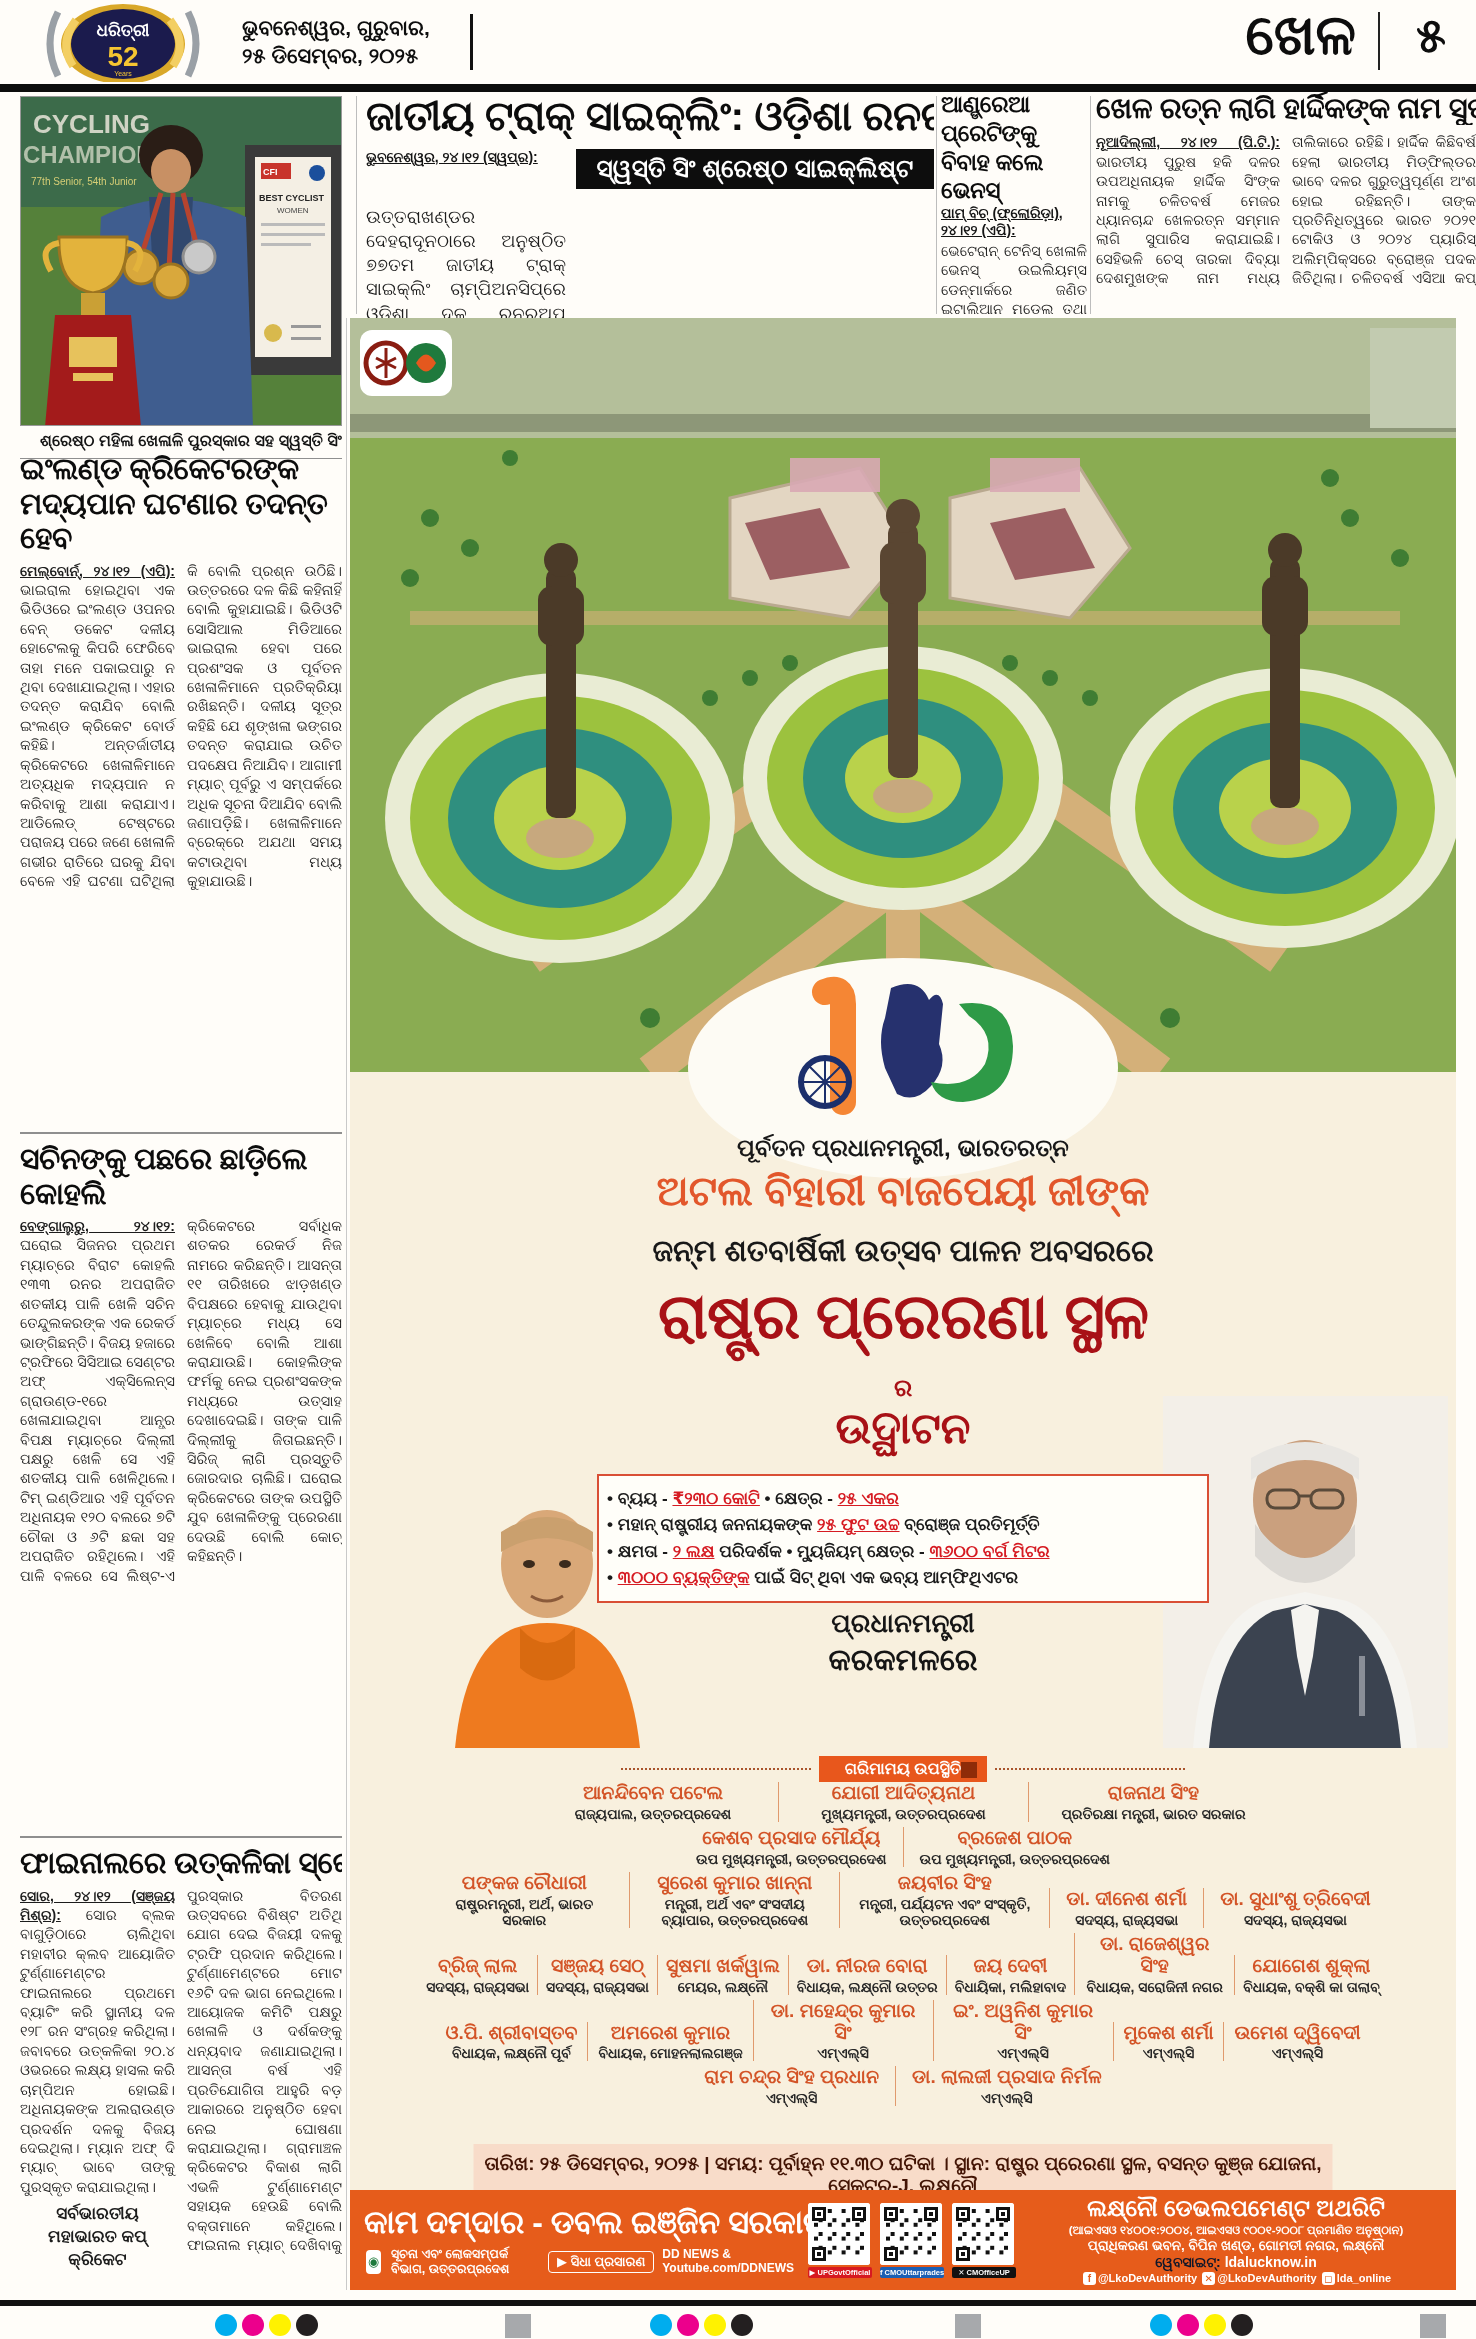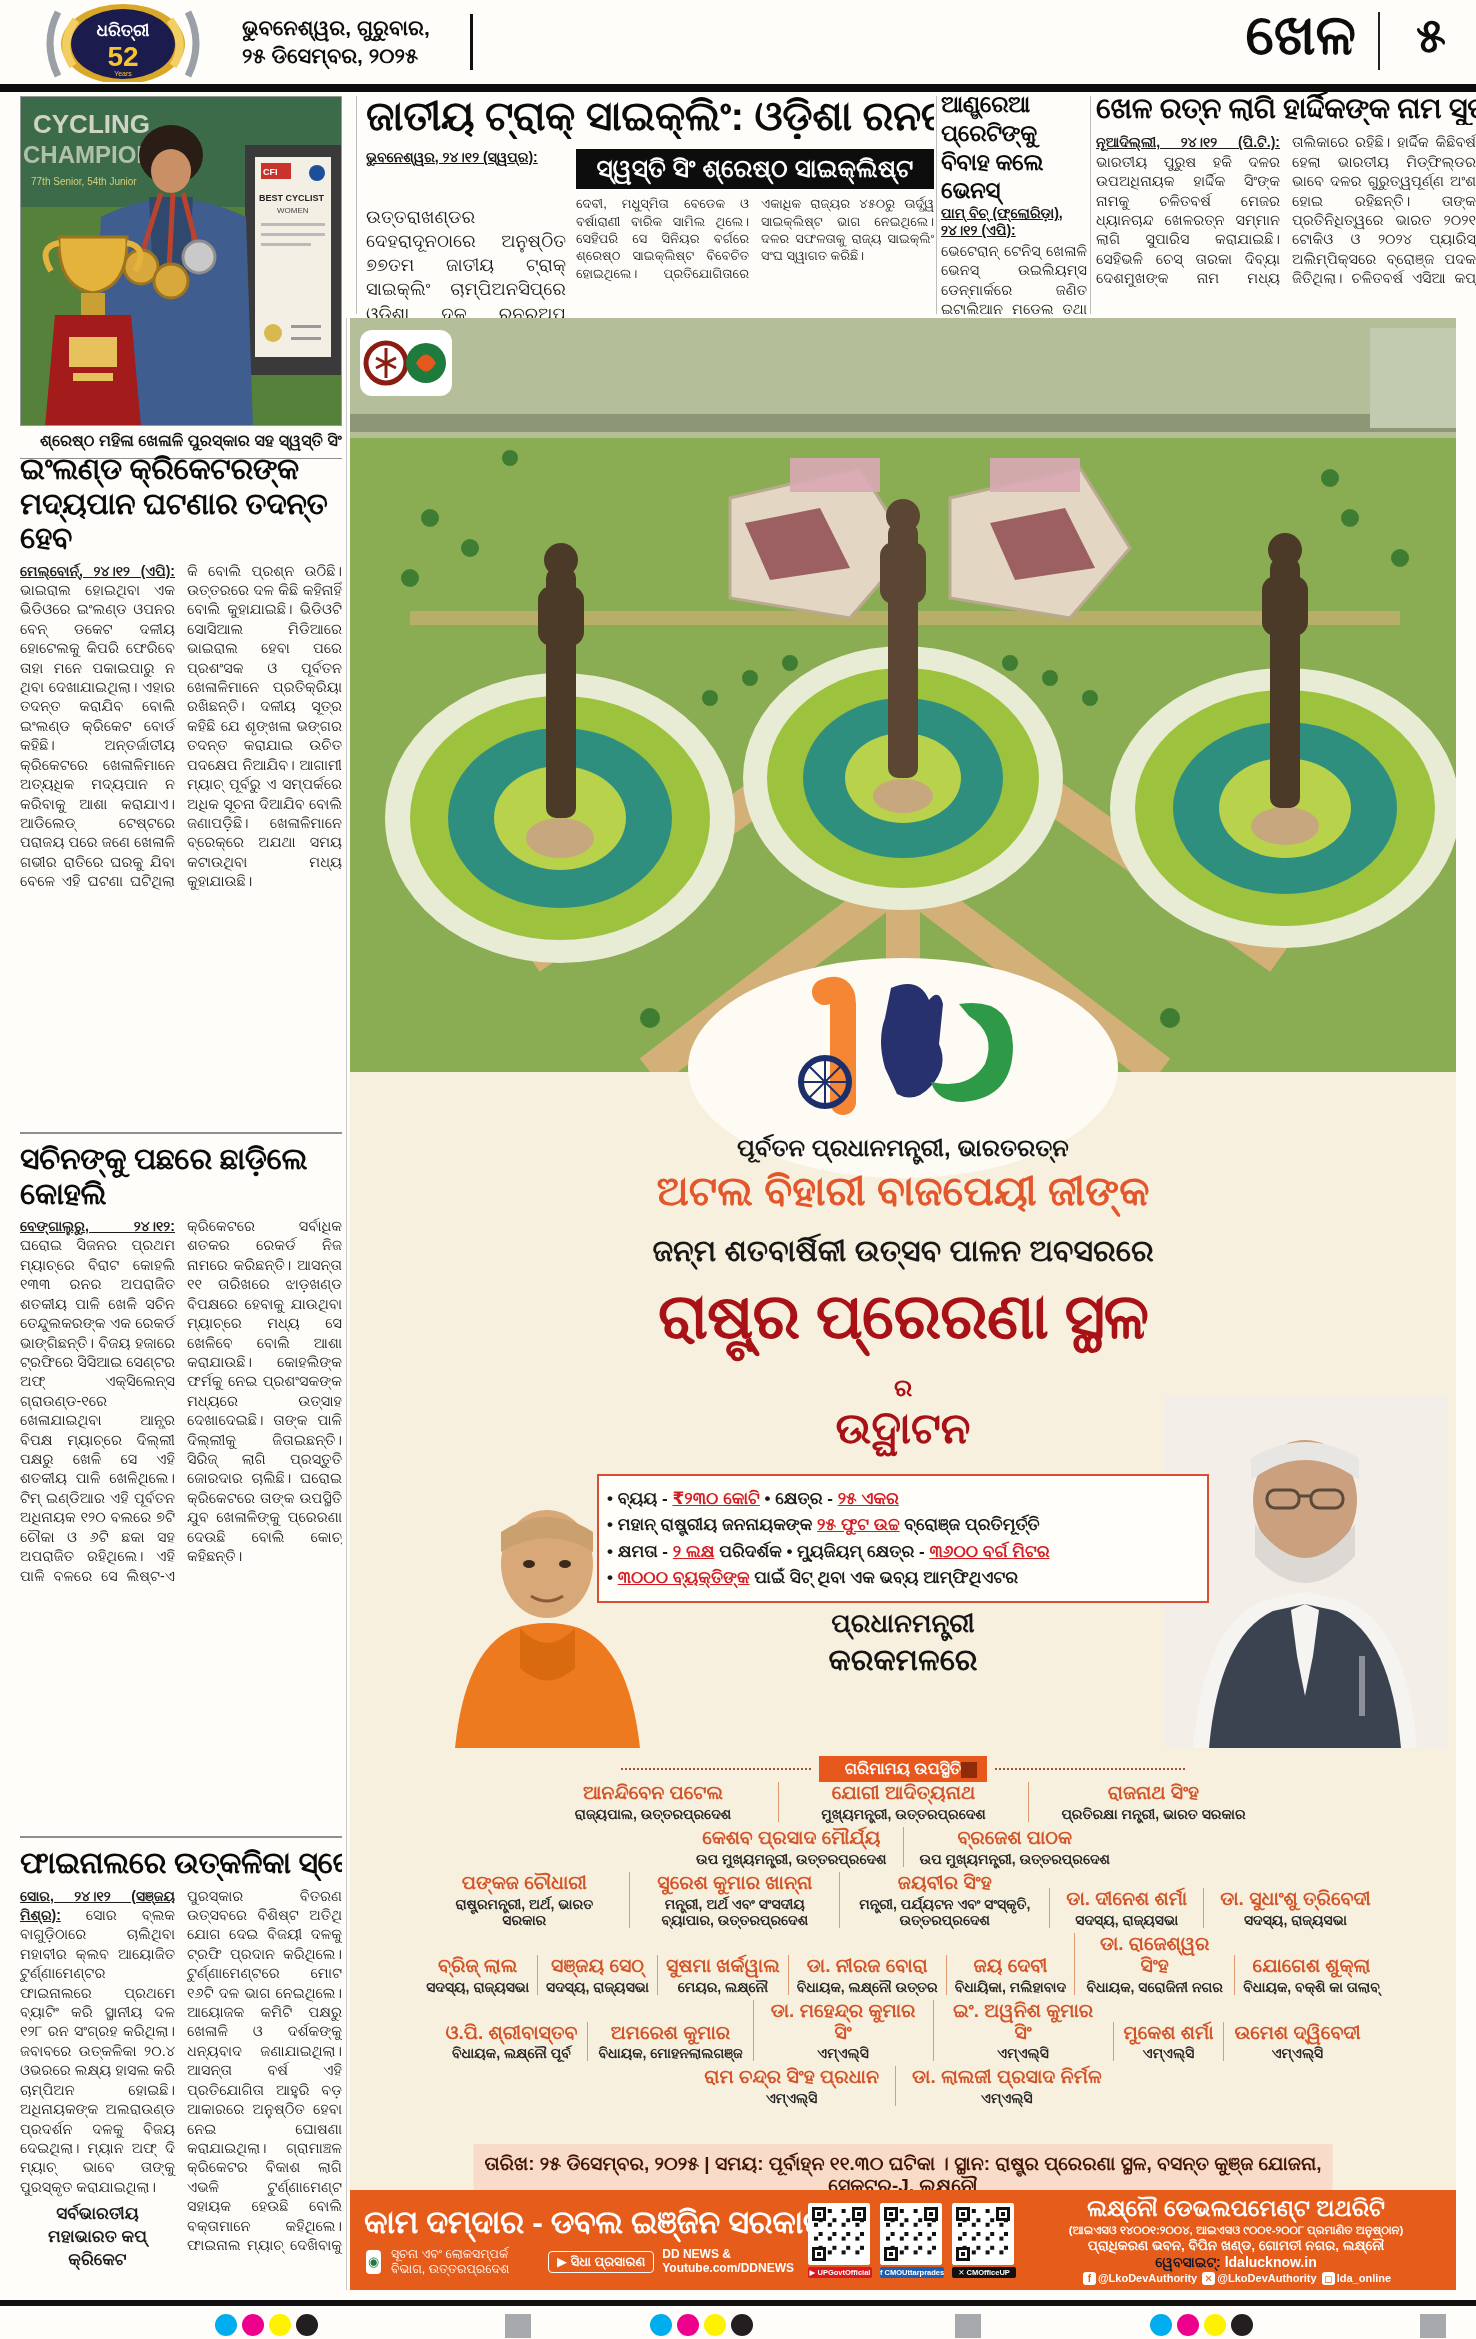--- a/index.html
+++ b/index.html
@@ -81,21 +81,21 @@
   .tier-3 .tier-entry{max-width:160px;padding:0 8px;}
   .tier-4 .tier-entry{max-width:180px;padding:0 10px;}
   .schedule{position:absolute;left:50%;transform:translateX(-50%);top:1826px;width:859px;background:#f8dcc9;
             color:#431404;font-size:19px;font-weight:800;text-align:center;padding:9px 6px;}
   
   .band{position:absolute;left:0;top:1872px;width:1106px;height:100px;background:#e65c1b;color:#fff;
         display:flex;align-items:center;padding:0 14px;gap:14px;}
   .band-left{width:430px;}
   .band-slogan{font-size:32px;font-weight:800;white-space:nowrap;letter-spacing:-.5px;}
   .band-subrow{display:flex;align-items:center;gap:8px;margin-top:6px;}
-  .band-dept{font-size:12.5px;font-weight:normal;}
+  .band-dept{font-size:12.5px;font-weight:bold;}
   .live-btn{border:1.5px solid #fff;border-radius:4px;font-size:13px;font-weight:800;padding:2px 8px;white-space:nowrap;}
   .dd{font-size:12px;font-weight:800;line-height:1.15;}
   .qr-wrap{display:flex;gap:8px;}
   .qr{width:64px;text-align:center;}
   .qr svg{background:#fff;border-radius:3px;display:block;}
   .qr-label{font-size:7.5px;font-weight:bold;color:#fff;border-radius:2px;margin-top:2px;padding:1px 0;
             white-space:nowrap;overflow:hidden;}
   .band-right{flex:1;text-align:center;line-height:1.25;}
   .lda-title{font-size:23px;font-weight:800;}
   .lda-iso{font-size:11.5px;font-weight:bold;}
@@ -192,21 +192,20 @@
 
   <div class="art1">
     <div class="hl">ଜାତୀୟ ଟ୍ରାକ୍ ସାଇକ୍ଲିଂ: ଓଡ଼ିଶା ରନରଅପ୍</div>
     <div class="art1-row">
       <div class="art1-left">
         <div class="dateline">ଭୁବନେଶ୍ୱର, ୨୪।୧୨ (ସ୍ୱପ୍ର):</div>
         <div class="nbody" style="height:130px;font-size:18px;margin-top:39px;">ଉତ୍ତରାଖଣ୍ଡର ଦେହରାଦୂନଠାରେ ଅନୁଷ୍ଠିତ ୭୭ତମ ଜାତୀୟ ଟ୍ରାକ୍ ସାଇକ୍ଲିଂ ଚାମ୍ପିଅନସିପ୍ରେ ଓଡ଼ିଶା ଦଳ ରନରଅପ୍ ହୋଇଛି। ଏଲିଟ୍ ମହିଳା ବର୍ଗରେ ସ୍ୱସ୍ତି ୩ଟି ସ୍ୱର୍ଣ୍ଣ ହାସଲ କରିଥିଲେ। ୪ ଗୋଟି ରୌପ୍ୟ ଓ ୨ଟି ବ୍ରୋଞ୍ଜ ସହ ଦଳ ମୋଟ ୯ଟି ପଦକ ଜିତିଛି।</div>
       </div>
       <div class="art1-right">
         <div class="subhead-box">ସ୍ୱସ୍ତି ସିଂ ଶ୍ରେଷ୍ଠ ସାଇକ୍ଲିଷ୍ଟ</div>
-        <div class="nbody two-col" style="height:108px;font-size:13px;">ଦେବୀ, ମଧୁସ୍ମିତା ବେଡେକ ଓ ବର୍ଷାରାଣୀ ବାରିକ ସାମିଲ ଥିଲେ। ସେହିପରି ସେ ସିନିୟର ବର୍ଗରେ ଶ୍ରେଷ୍ଠ ସାଇକ୍ଲିଷ୍ଟ ବିବେଚିତ ହୋଇଥିଲେ। ପ୍ରତିଯୋଗିତାରେ ଏକାଧିକ ରାଜ୍ୟର ୪୫୦ରୁ ଊର୍ଦ୍ଧ୍ୱ ସାଇକ୍ଲିଷ୍ଟ ଭାଗ ନେଇଥିଲେ। ଦଳର ସଫଳତାକୁ ରାଜ୍ୟ ସାଇକ୍ଲିଂ ସଂଘ ସ୍ୱାଗତ କରିଛି।</div>
       </div>
     </div>
   </div>
 
   <div class="art2">
     <div class="hl">ଆଣ୍ଡ୍ରେଆ ପ୍ରେଟିଙ୍କୁ ବିବାହ କଲେ ଭେନସ୍</div>
     <div class="dateline">ପାମ୍ ବିଚ୍ (ଫ୍ଲୋରିଡ଼ା), ୨୪।୧୨ (ଏପି):</div>
     <div class="nbody">ଭେଟେରାନ୍ ଟେନିସ୍ ଖେଳାଳି ଭେନସ୍ ଉଇଲିୟମ୍ସ ଡେନ୍ମାର୍କରେ ଜଣିତ ଇଟାଲିଆନ ମଡେଲ ତଥା ଅଭିନେତା ଆଣ୍ଡ୍ରେଆ ପ୍ରେଟିଙ୍କୁ ବିବାହ କରିଛନ୍ତି। ଏ ସମ୍ପର୍କରେ ସେ ସୋସିଆଲ ମିଡିଆରେ ଫଟୋ ସେୟାର କରିଛନ୍ତି। ୪୫ ବର୍ଷୀୟା ଭେନସ୍ ୭ଟି ଗ୍ରାଣ୍ଡସ୍ଲାମ୍ ଟାଇଟଲ ଜିତିଛନ୍ତି। ଗତବର୍ଷ ଦୁହେଁଙ୍କ ନିର୍ବନ୍ଧ ହୋଇଥିଲା।</div>
   </div>
 

